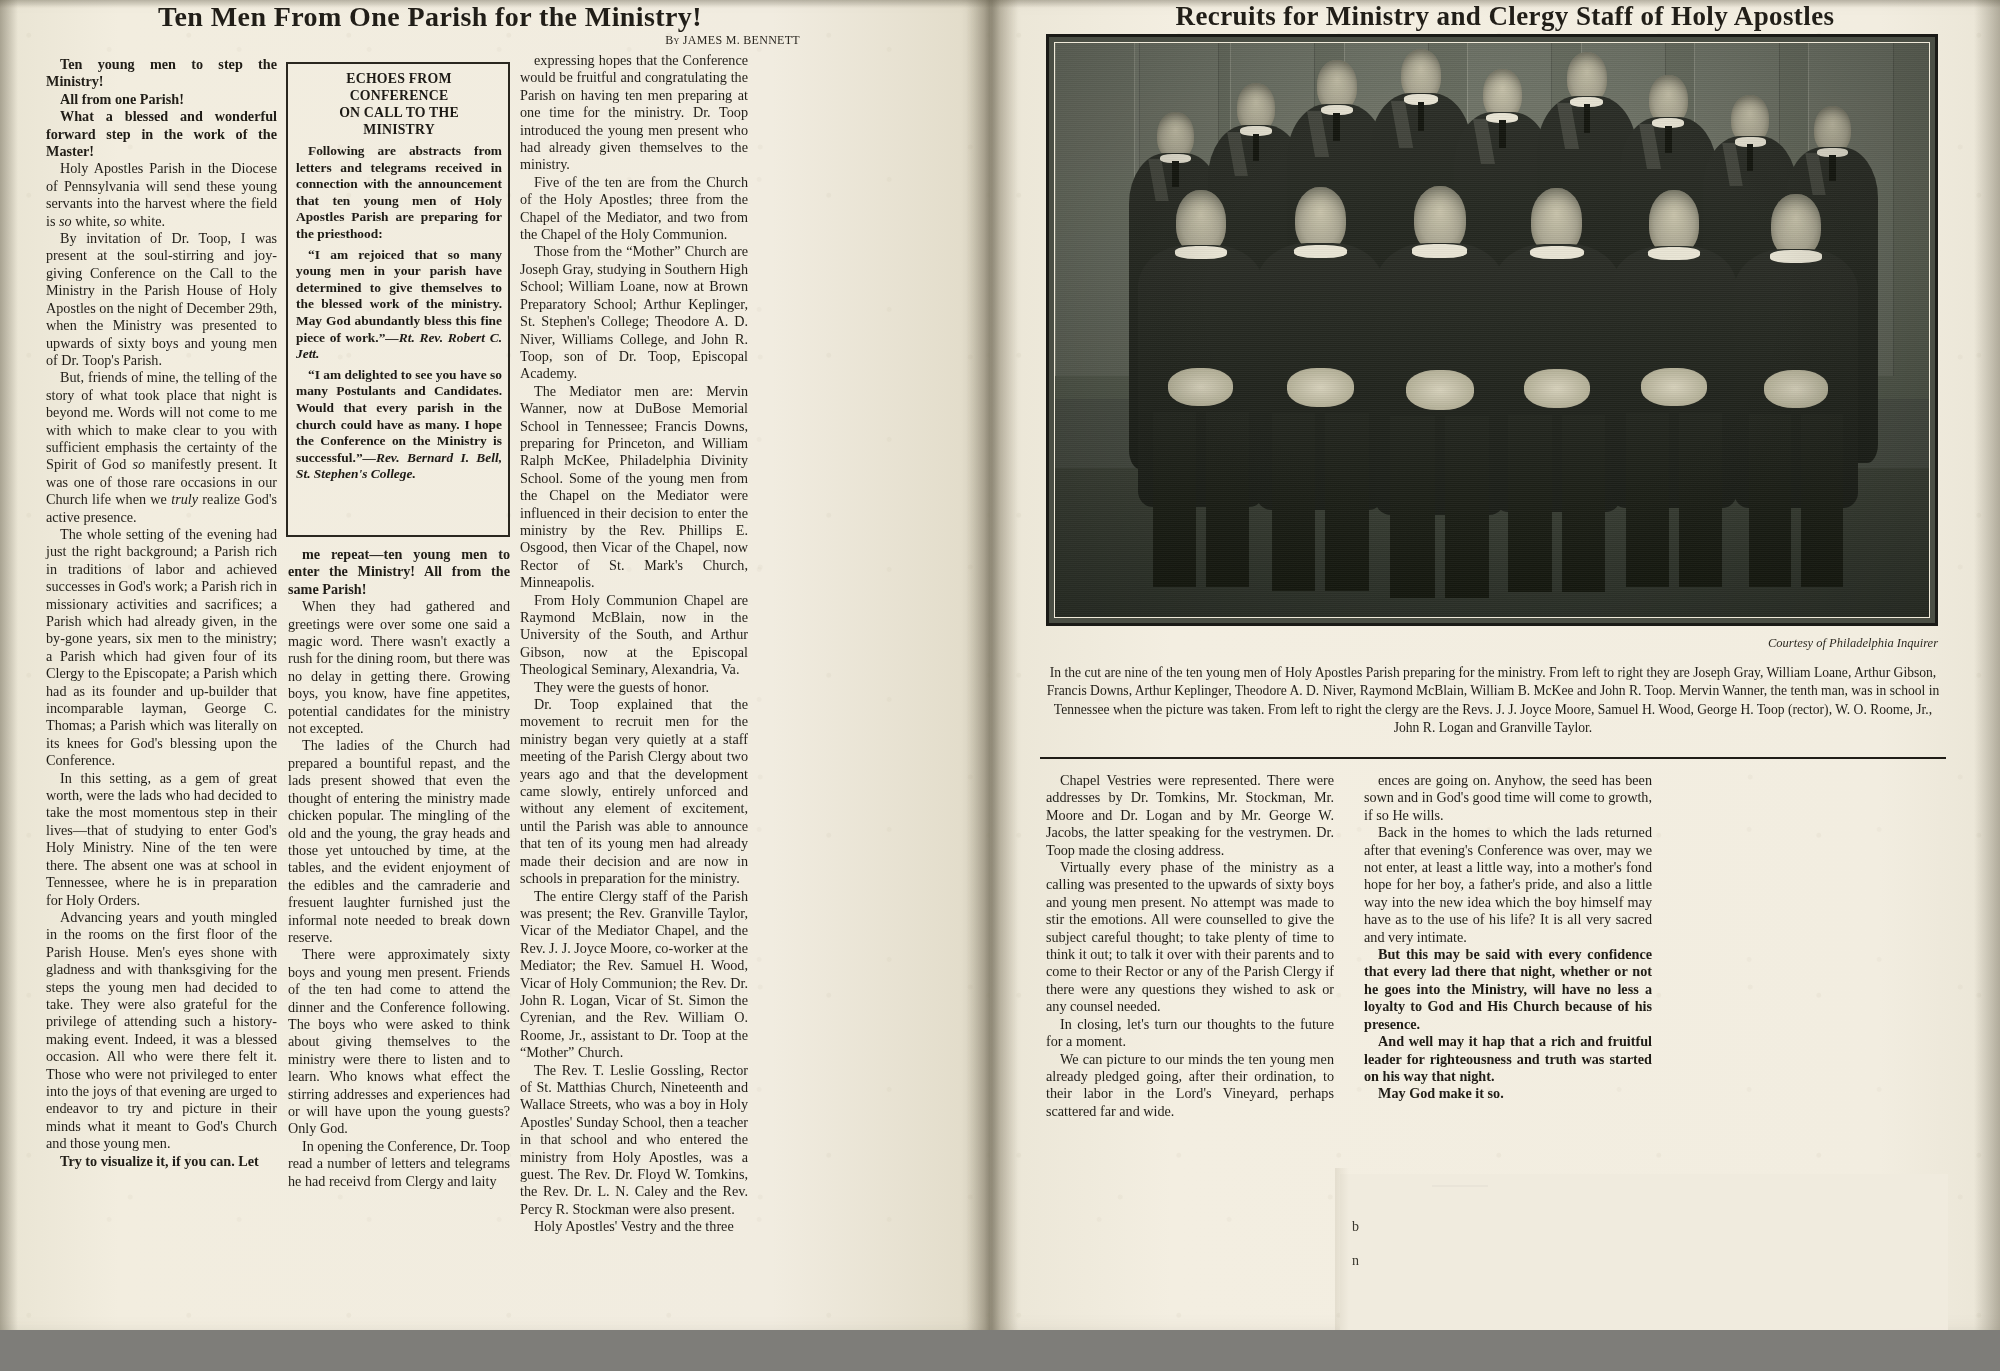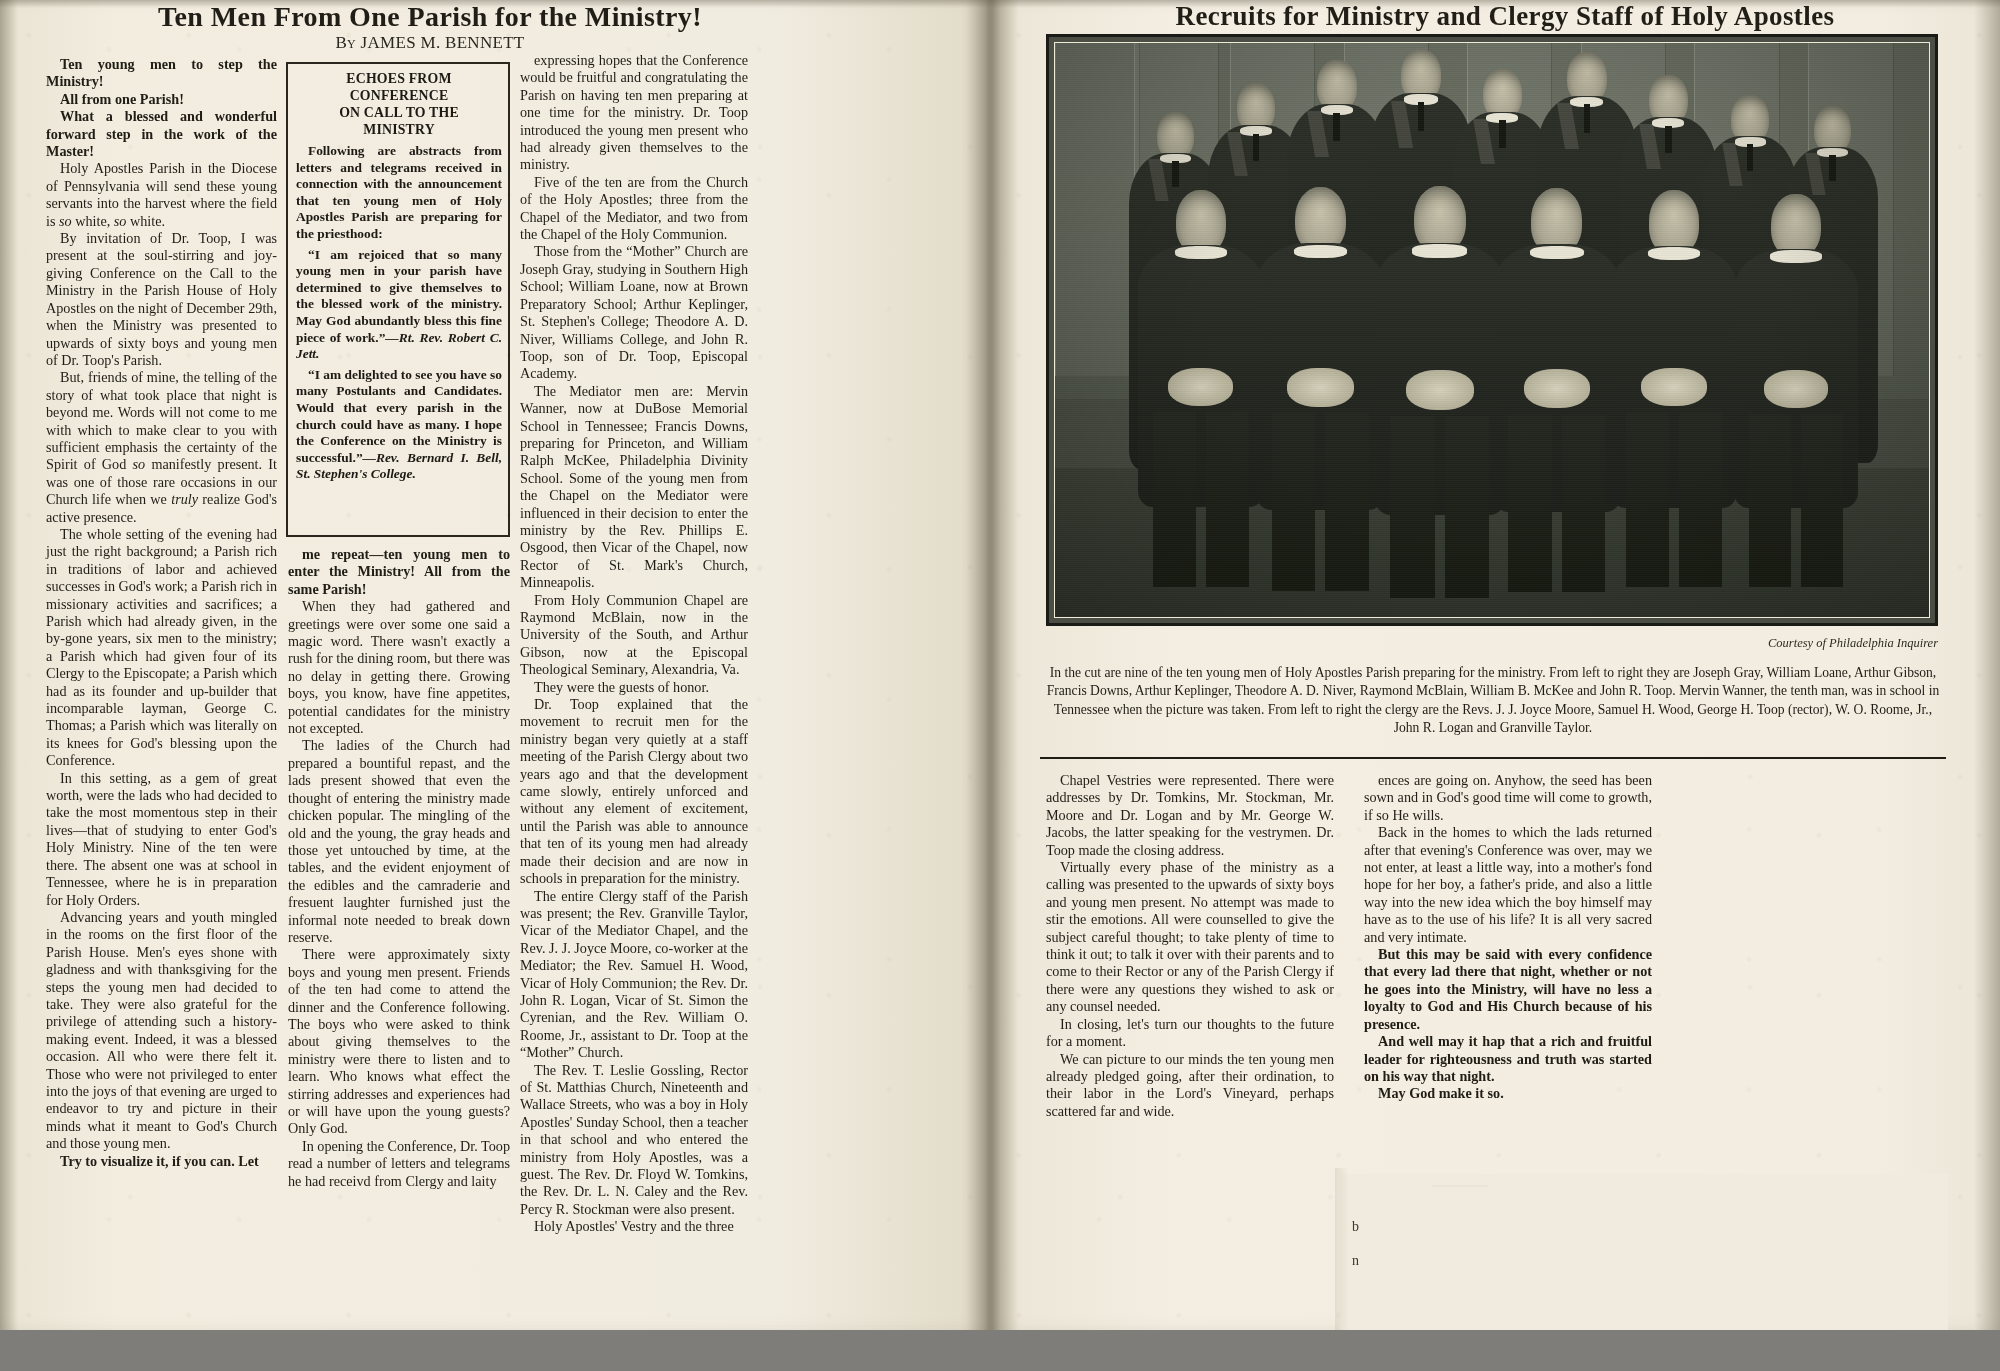--- a/index.html
+++ b/index.html
@@ -68,22 +68,22 @@
     letter-spacing: .4px;
   }
   #title-left {
     left: 60px; top: 0px; width: 740px;
     font-size: 28px;
     line-height: 34px;
   }
   #byline-left {
     position: absolute;
     left: 60px; top: 33px; width: 740px;
-    text-align: center;
-    font-size: 17px;
+    text-align: right;
+    font-size: 12px;
     color: #2a2720;
     font-variant: small-caps;
     letter-spacing: .3px;
   }
   #byline-left .bn { font-variant: small-caps; }
 
   #title-right {
     left: 1055px; top: 0px; width: 900px;
     font-size: 27px;
     line-height: 33px;

